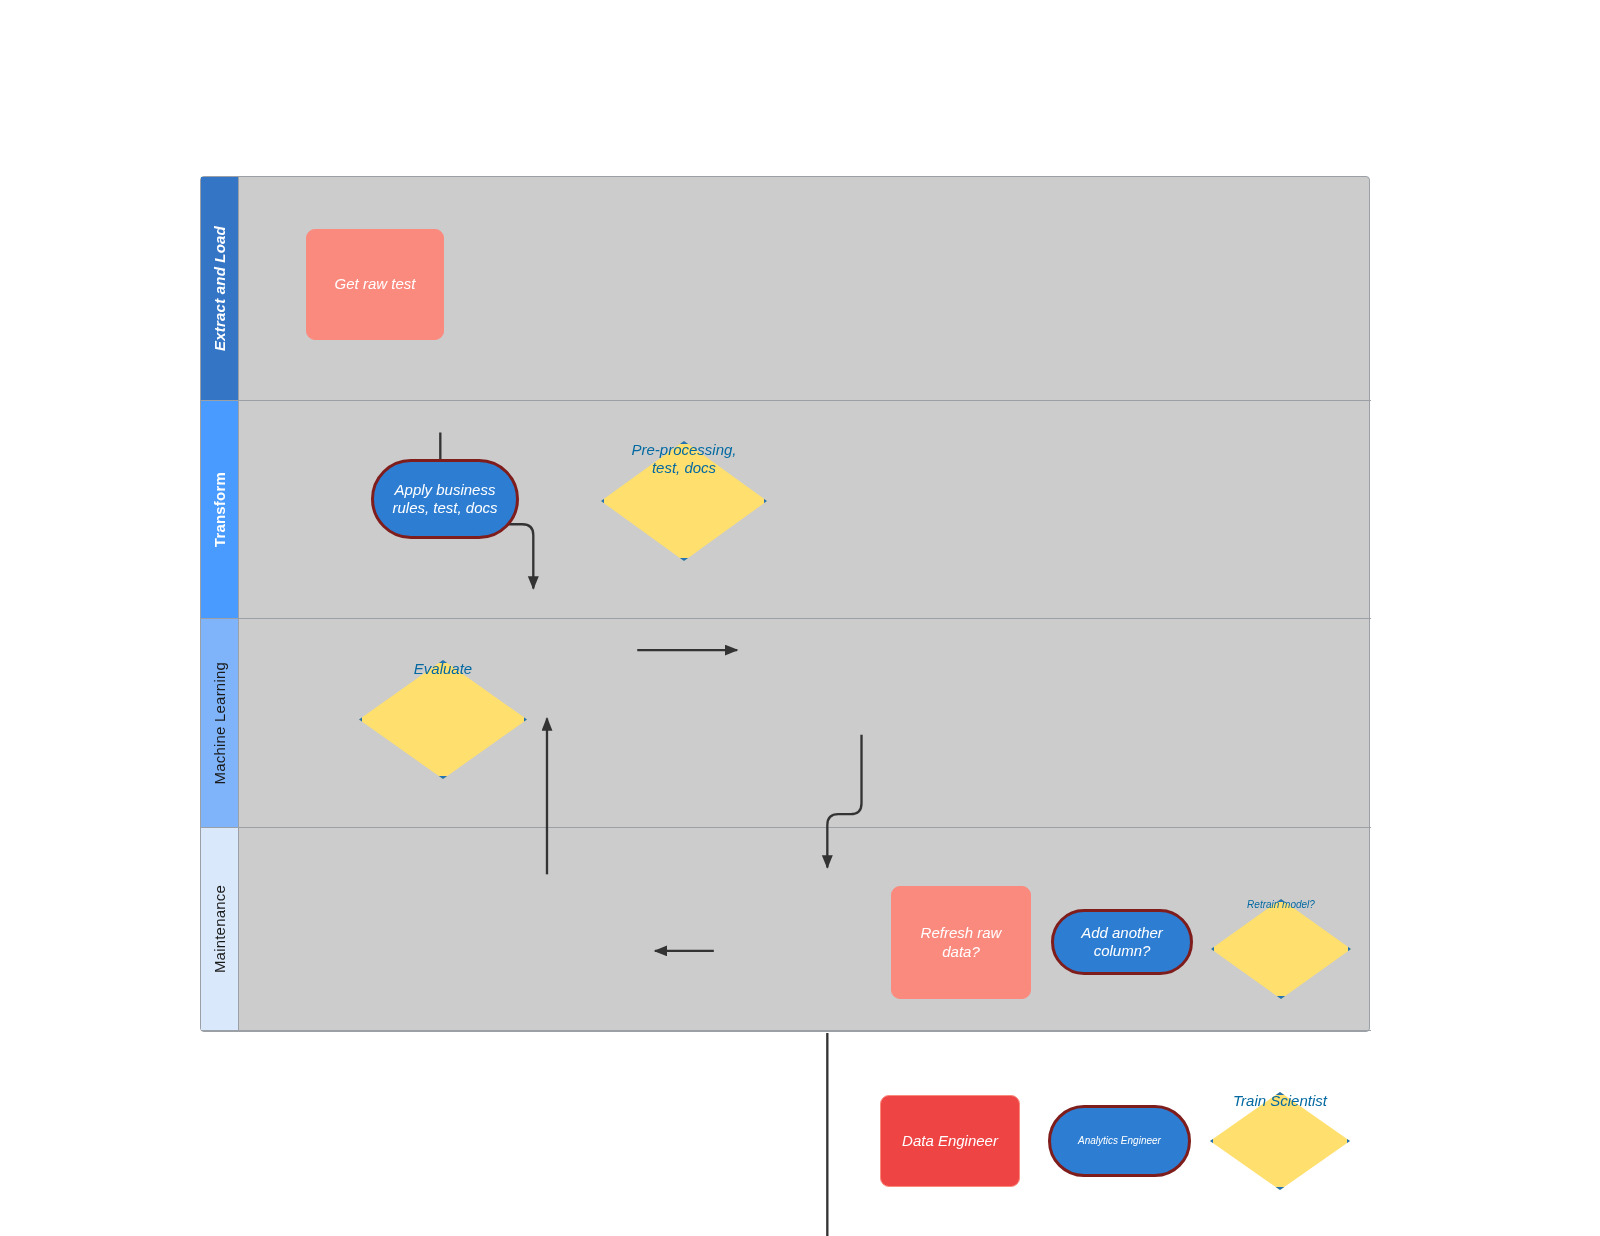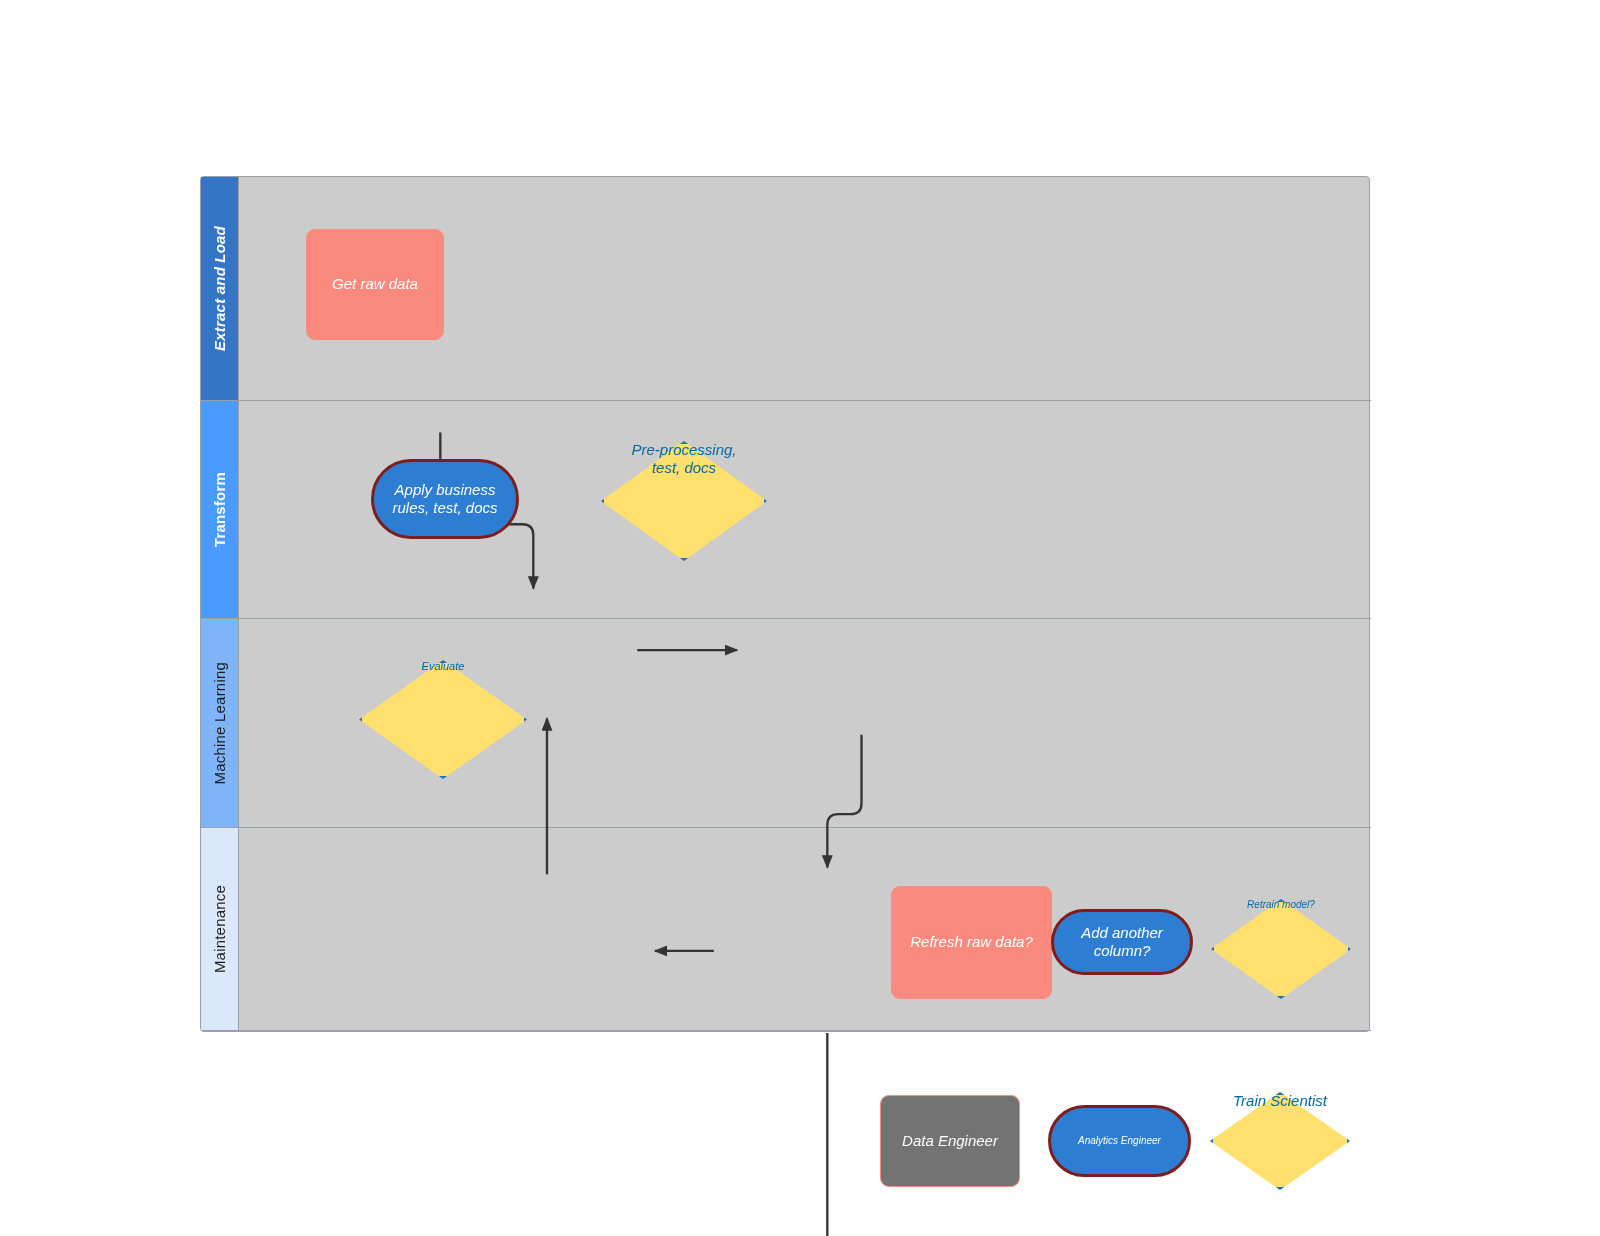--- a/index.html
+++ b/index.html
@@ -98,62 +98,62 @@
 
       <path d="M375,542 L332,542"></path>
 
       <path d="M253,486 L253,372"></path>
 
       <path d="M458,602 L458,758 Q458,766 466,766 L680,766"></path>
     </g>
   </svg>
 
   <div class="shape rect" style="left:105px;top:52px;width:138px;height:111px;font-size:15px;">
-    <span>Get raw data</span>
+    <span>Get raw test</span>
   </div>
 
   <div class="shape pill" style="left:170px;top:282px;width:148px;height:80px;font-size:15px;padding:0 14px;">
     <span>Apply business rules, test, docs</span>
   </div>
 
   <div class="diamond-wrap" style="left:400px;top:264px;width:166px;height:120px;">
     <div class="dia"></div>
     <div class="dia-label" style="font-size:15px;padding:0 26px;">
       <span>Pre-processing, test, docs</span>
     </div>
   </div>
 
   <div class="diamond-wrap" style="left:158px;top:483px;width:168px;height:119px;">
     <div class="dia"></div>
-    <div class="dia-label" style="font-size:11px;padding:0 24px;">
+    <div class="dia-label" style="font-size:15px;padding:0 24px;">
       <span>Evaluate</span>
     </div>
   </div>
 
 
-  <div class="shape rect" style="left:690px;top:709px;width:161px;height:113px;font-size:15px;padding:0 12px;">
+  <div class="shape rect" style="left:690px;top:709px;width:140px;height:113px;font-size:15px;padding:0 12px;">
     <span>Refresh raw data?</span>
   </div>
 
   <div class="shape pill" style="left:850px;top:732px;width:142px;height:66px;font-size:15px;padding:0 16px;">
     <span>Add another column?</span>
   </div>
 
   <div class="diamond-wrap" style="left:1010px;top:722px;width:140px;height:100px;">
     <div class="dia"></div>
     <div class="dia-label" style="font-size:10px;padding:0 14px;">
       <span>Retrain model?</span>
     </div>
   </div>
 
 </div>
 
 <div id="legend">
 
-  <div class="lg rect" style="left:0px;top:5px;width:140px;height:92px;background:#737373;border-radius:9px;color:#ffffff;font-size:15px;">
+  <div class="lg rect" style="left:0px;top:5px;width:140px;height:92px;background:#ef4444;border-radius:9px;color:#ffffff;font-size:15px;">
     <span>Data Engineer</span>
   </div>
 
   <div class="lg pill" style="left:168px;top:15px;width:143px;height:72px;background:#2d7dd2;border-radius:999px;color:#ffffff;font-size:10px;padding:0 16px;">
     <span>Analytics Engineer</span>
   </div>
 
   <div class="diamond-wrap" style="left:330px;top:2px;width:140px;height:98px;">
     <div class="dia"></div>
     <div class="dia-label" style="font-size:15px;padding:0 12px;">

